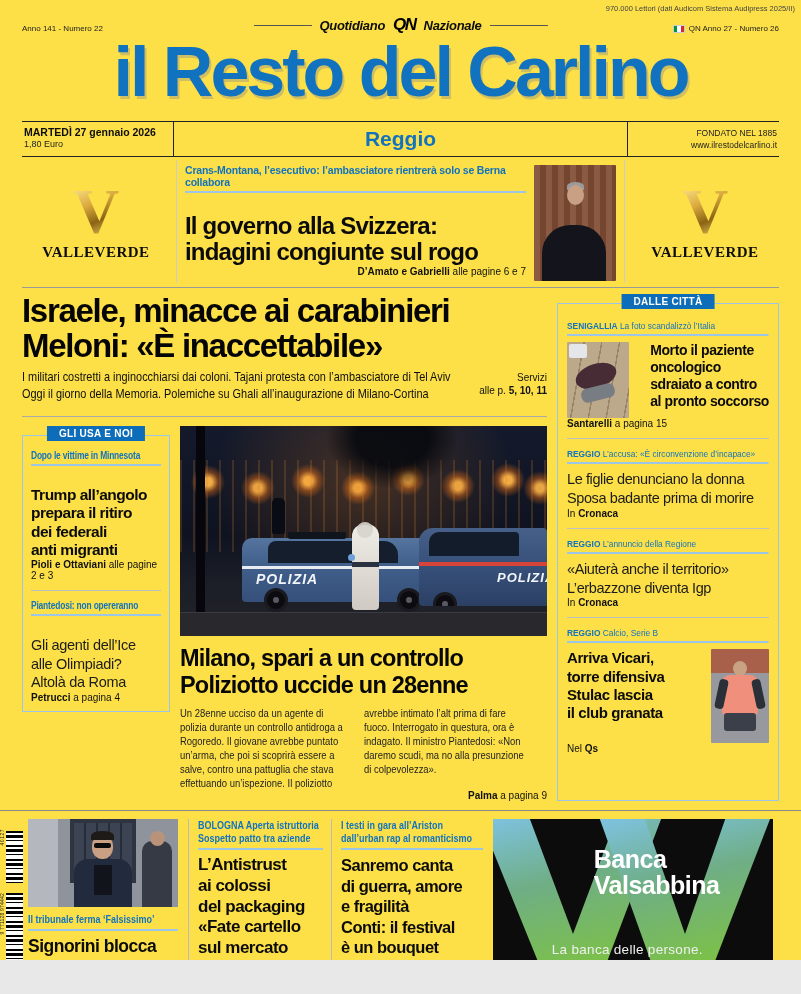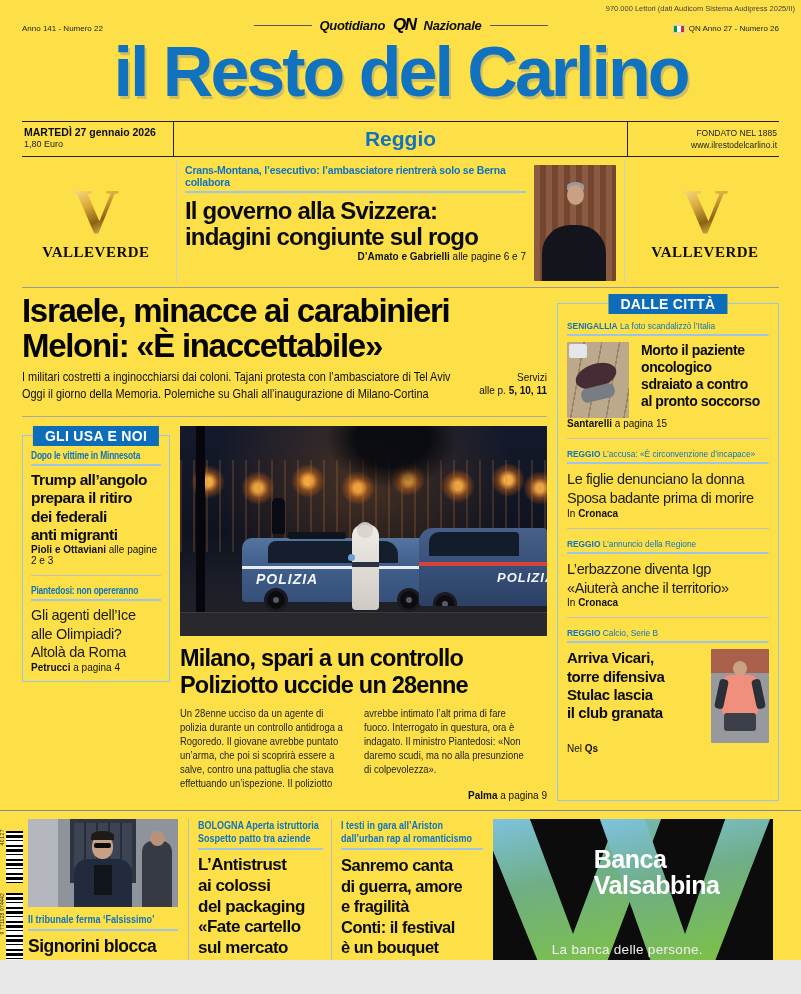--- a/index.html
+++ b/index.html
@@ -29,21 +29,21 @@
 
   
   .adrow { display:flex; margin:3px 22px 0; height:128px; border-bottom:1px solid #999; padding-bottom:4px; }
   .valleverde { width:148px; display:flex; flex-direction:column; align-items:center; justify-content:center; }
   .v-gold { font-size:64px; font-weight:bold; line-height:.95;
             background:linear-gradient(155deg,#f7dd82 10%,#d9a93c 38%,#8a6314 62%,#eccc5e 88%);
             -webkit-background-clip:text; background-clip:text; -webkit-text-fill-color:transparent; color:#c9962a; }
   .v-name { font-size:15px; font-weight:bold; letter-spacing:.5px; color:#0d0d0d; margin-top:2px; }
   .topstory { flex:1; margin:0 6px; border-left:1px solid #ccc; border-right:1px solid #ccc; padding:4px 8px 2px; display:flex; gap:8px; }
   .ts-text { flex:1; min-width:0; }
-  .kicker { font-size:10.5px; font-weight:bold; color:#1173bf; border-bottom:2px solid #9cc6e8; padding-bottom:3px; margin-bottom:5px; letter-spacing:-.2px; }
+  .kicker { font-size:10.5px; font-weight:bold; color:#1173bf; border-bottom:2px solid #9cc6e8; padding-bottom:3px; margin-bottom:20px; letter-spacing:-.2px; }
   .tag { font-weight:bold; }
   .hl span { display:block; white-space:nowrap; }
   .ts-hl { font-size:24px; font-weight:bold; letter-spacing:-.8px; line-height:1.1; color:#0b0b0b; }
   .byline { font-size:10px; color:#111; }
   .r { text-align:right; }
   .ts-photo { width:82px; height:116px; align-self:center; position:relative; overflow:hidden; border-radius:1px;
               background:repeating-linear-gradient(90deg,#8a5a42 0 6px,#74452f 6px 12px); }
   .ts-photo .fig { position:absolute; left:8px; bottom:-6px; width:64px; height:62px; background:#14141c; border-radius:45% 45% 6px 6px; }
   .ts-photo .head { position:absolute; left:33px; top:20px; width:17px; height:20px; background:#c9a084; border-radius:50%; }
   .ts-photo .hair { position:absolute; left:33px; top:17px; width:17px; height:8px; background:#9a9a9a; border-radius:50% 50% 0 0; }
@@ -52,21 +52,21 @@
   .mainwrap { display:flex; margin:6px 22px 0; gap:10px; }
   .main-left { flex:1; min-width:0; }
   .mainhl { font-size:33px; font-weight:bold; letter-spacing:-1.3px; line-height:1.06; color:#050505; }
   .cx { display:block; transform:scaleX(.84); transform-origin:0 0; width:119%; white-space:nowrap; }
   .subrow { display:flex; margin-top:5px; border-bottom:1px solid #aaa; padding-bottom:14px; }
   .subtext { flex:1; font-size:13px; line-height:1.28; color:#0f0f0f; min-width:0; }
   .services { width:78px; text-align:right; font-size:10px; line-height:1.35; color:#111; padding-top:2px; }
   .cols { display:flex; gap:10px; margin-top:9px; }
   .col-left { width:148px; flex:none; }
   .box { border:1.5px solid #9cc6e8; position:relative; padding:14px 8px 8px; margin-top:9px; }
-  .badge { position:absolute; top:-10px; left:50%; transform:translateX(-50%); background:#0e6db8; color:#fff; font-weight:bold; font-size:14px; padding:2px 12px; letter-spacing:.3px; white-space:nowrap; }
+  .badge { position:absolute; top:-10px; left:50%; transform:translateX(-50%); background:#0e6db8; color:#fff; font-weight:bold; font-size:10px; padding:2px 12px; letter-spacing:.3px; white-space:nowrap; }
   .kicker.sm { font-size:10px; }
   .hl-b { font-size:15.5px; font-weight:bold; letter-spacing:-.5px; line-height:1.18; color:#0b0b0b; }
   .hl-l { font-size:14.5px; font-weight:400; letter-spacing:-.3px; line-height:1.28; color:#1c1c1c; }
   .sep { border-top:1px solid #c0c0c0; margin:9px 0; }
   .ceistory { margin-top:14px; }
   .col-center { flex:1; min-width:0; }
 
   .photo-police { position:relative; height:210px; overflow:hidden; background:linear-gradient(180deg,#141a2c 0%,#0f1320 52%,#1b1e27 74%,#232329 100%); }
   .glows { position:absolute; inset:0;
     background:
@@ -105,21 +105,21 @@
   .milano { margin-top:9px; }
   .mil-hl { font-size:23.5px; font-weight:bold; letter-spacing:-.8px; line-height:1.12; color:#070707; }
   .bodycols { display:flex; gap:0; margin-top:8px; }
   .bodycols p { flex:1; min-width:0; font-size:10.5px; line-height:1.34; color:#222; transform:scaleX(.9); transform-origin:0 0; width:111%; }
 
   
   .right-rail { width:222px; flex:none; display:flex; flex-direction:column; }
   .railbox { flex:1; border:1.5px solid #9cc6e8; position:relative; padding:16px 9px 8px; margin-top:9px; }
   .rail-kicker { font-size:9.5px; font-weight:bold; color:#1173bf; border-bottom:2px solid #9cc6e8; padding-bottom:3px; margin-bottom:6px; transform:scaleX(.88); transform-origin:0 0; width:113.6%; white-space:nowrap; }
   .rail-kicker .lt { font-weight:400; }
-  .rowstory { display:flex; gap:12px; }
+  .rowstory { display:flex; gap:12px;justify-content:space-between; }
   .rs-photo { flex:none; position:relative; overflow:hidden; border-radius:1px; }
   .ph-floor { width:62px; height:76px; background:#bca98b; }
   .ph-floor::before { content:""; position:absolute; inset:0; background:repeating-linear-gradient(100deg, transparent 0 16px, rgba(110,90,60,.45) 16px 17.5px); }
   .ph-floor .body1 { position:absolute; left:8px; top:22px; width:42px; height:24px; background:#472c36; border-radius:50%; transform:rotate(-18deg); }
   .ph-floor .legs { position:absolute; left:14px; top:44px; width:34px; height:14px; background:#787d83; border-radius:6px; transform:rotate(-14deg); }
   .ph-floor .obj { position:absolute; left:2px; top:2px; width:18px; height:14px; background:#e4e6ea; border-radius:2px; }
   .hl-rail-b { font-size:14px; font-weight:bold; letter-spacing:-.4px; line-height:1.22; color:#0b0b0b; }
   .hl-rail-l { font-size:14.5px; font-weight:400; letter-spacing:-.4px; line-height:1.3; color:#1c1c1c; }
   .ph-vicari { width:58px; height:94px; background:linear-gradient(180deg,#a8604a 0 26%,#97999f 26% 100%); }
   .ph-vicari .vhead { position:absolute; left:22px; top:12px; width:14px; height:15px; background:#c9a183; border-radius:50%; }
@@ -348,22 +348,22 @@
             <span>Sposa badante prima di morire</span>
           </div>
           <div class="byline"><span>In </span><b>Cronaca</b></div>
         </div>
 
         <div class="sep"></div>
 
         <div>
           <div class="rail-kicker"><span class="tag">REGGIO</span><span class="lt"> L’annuncio della Regione</span></div>
           <div class="hl hl-rail-l">
+            <span>«Aiuterà anche il territorio»</span>
             <span>L’erbazzone diventa Igp</span>
-            <span>«Aiuterà anche il territorio»</span>
           </div>
           <div class="byline"><span>In </span><b>Cronaca</b></div>
         </div>
 
         <div class="sep"></div>
 
         <div>
           <div class="rail-kicker"><span class="tag">REGGIO</span><span class="lt"> Calcio, Serie B</span></div>
           <div class="rowstory">
             <div class="hl hl-rail-b" style="font-size:15px; flex:1">

